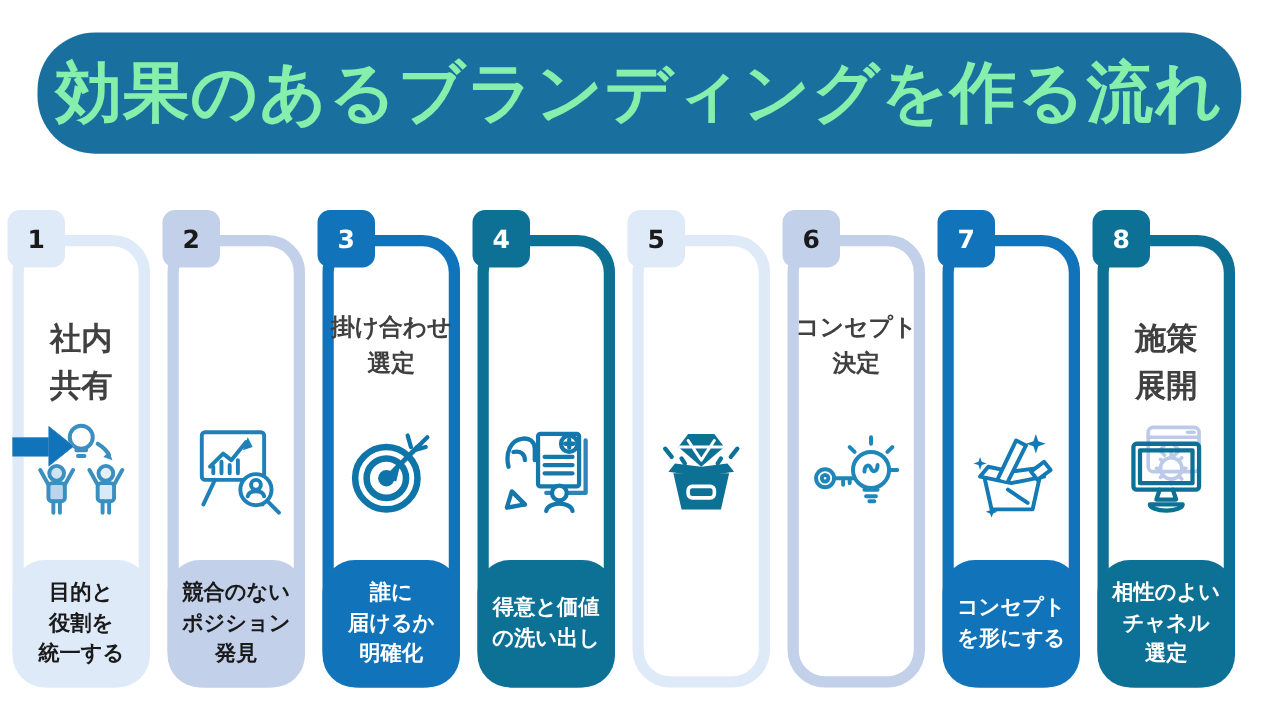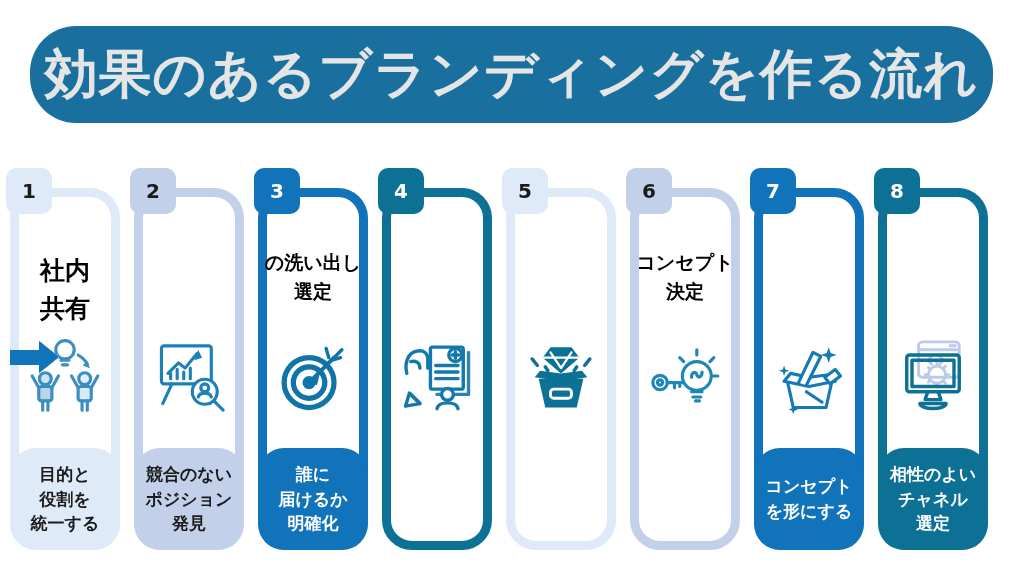--- a/index.html
+++ b/index.html
@@ -2,42 +2,42 @@
 <html><head>
 <meta charset="utf-8">
 <style>
   html,body{margin:0;padding:0;background:#fff;}
   .canvas{position:relative;width:1024px;height:576px;background:#ffffff;overflow:hidden;
           font-family:"DejaVu Sans","Liberation Sans",sans-serif;}
 
   
   .banner{position:absolute;left:30px;top:26px;width:963px;height:97px;
           background:#19709e;border-radius:46px;display:flex;align-items:center;justify-content:center;}
-  .banner .title{color:#e5e5e5;font-size:53px;font-weight:bold;letter-spacing:1px;white-space:nowrap;}
+  .banner .title{color:#86efac;font-size:53px;font-weight:bold;letter-spacing:1px;white-space:nowrap;}
 
   
   .flow{position:absolute;left:10px;top:168px;width:1004px;height:404px;}
   .step{position:absolute;top:0;width:110px;height:400px;}
   .step:nth-child(1){left:0;}   .step:nth-child(2){left:124px;}
   .step:nth-child(3){left:248px;}.step:nth-child(4){left:372px;}
   .step:nth-child(5){left:496px;}.step:nth-child(6){left:620px;}
   .step:nth-child(7){left:744px;}.step:nth-child(8){left:868px;}
 
   .tone-light{--c:#dfeaf8;--fg:#1a1a1a;}
   .tone-peri {--c:#c3d0e9;--fg:#1a1a1a;}
   .tone-mid  {--c:#1173b9;--fg:#ffffff;}
   .tone-dark {--c:#0d7095;--fg:#ffffff;}
 
   .frame{position:absolute;top:20px;left:0;right:0;bottom:18px;
          border:9px solid var(--c);border-radius:30px;background:#fff;z-index:1;}
   .badge{position:absolute;top:0;left:-4px;width:46px;height:46px;background:var(--c);
          border-radius:10px;display:flex;align-items:center;justify-content:center;
          color:var(--fg);font-size:20px;font-weight:bold;z-index:3;}
   .step-title{position:absolute;top:80px;left:1px;right:1px;z-index:2;text-align:center;
-         color:#000000;font-weight:bold;white-space:pre-line;font-size:19px;line-height:1.55;}
+         color:#404040;font-weight:bold;white-space:pre-line;font-size:19px;line-height:1.55;}
   .step-title.t-big{font-size:25px;line-height:1.5;top:84px;}
   .icon{position:absolute;top:166px;left:50%;transform:translateX(-50%);
         width:84px;height:84px;z-index:2;}
   .icon svg{width:84px;height:84px;}
   .descbox{position:absolute;left:0;right:0;bottom:18px;height:102px;background:var(--c);
          border-radius:26px;z-index:2;display:flex;align-items:center;justify-content:center;
          text-align:center;color:var(--fg);font-weight:bold;font-size:17px;line-height:1.45;
          white-space:pre-line;}
 
   
@@ -105,21 +105,21 @@
         </svg>
       </div>
       <div class="descbox">競合のない
 ポジション
 発見</div>
     </div>
 
     <div class="step tone-mid">
       <div class="frame"></div>
       <div class="badge">3</div>
-      <div class="step-title">の洗い出し
+      <div class="step-title">掛け合わせ
 選定</div>
       <div class="icon">
         <svg viewBox="0 0 64 64" fill="none" stroke="#0f74a8" stroke-linecap="round" stroke-linejoin="round">
           <circle cx="29" cy="37" r="19" stroke-width="4"></circle>
           <circle cx="29" cy="37" r="12" stroke-width="4"></circle>
           <circle cx="29" cy="37" r="5" fill="#0f74a8" stroke="none"></circle>
           <path d="M29 37L48 18" stroke-width="3"></path>
           <polygon points="29,37 37,31 35,39" fill="#0f74a8" stroke="none"></polygon>
           <path d="M46 20l7-2M44 18l-2-7M48 18l6-6" stroke-width="2.6"></path>
         </svg>
@@ -140,20 +140,22 @@
             <path d="M46 13.5v5M43.5 16h5"></path>
           <path d="M31 24h17M31 29h17M31 34h17"></path>
           <path d="M9 30c-2-8 1-16 8-17 5-1 8 2 8 6v7"></path>
           <path d="M12 21c4-1 7 1 7 5"></path>
           <path d="M8 55l3-10 8 8-11 2z" fill="#ffffff"></path>
             <path d="M12 46l7 7"></path>
           <circle cx="40" cy="46" r="4.5" fill="#ffffff"></circle>
           <path d="M32 57c1-6 15-6 16 0" fill="#ffffff"></path>
         </svg>
       </div>
+      <div class="descbox">得意と価値
+の洗い出し</div>
     </div>
 
     <div class="step tone-light">
       <div class="frame"></div>
       <div class="badge">5</div>
       <div class="icon">
         <svg viewBox="0 0 64 64" fill="none" stroke="#0d7095" stroke-width="2.6" stroke-linecap="round" stroke-linejoin="round">
           <polygon points="24,10 40,10 46,18 32,30 18,18" fill="#0d7095" stroke="none"></polygon>
           <path d="M24 14l8 12 8-12M19 18h26" stroke="#ffffff" stroke-width="1.8"></path>
           <path d="M14 24l-4-5M50 24l4-5M22 28l-2-3M42 28l2-3"></path>
@@ -197,20 +199,22 @@
           <path d="M20 54l1 2.5 2.5 1-2.5 1-1 2.5-1-2.5-2.5-1 2.5-1z" fill="#147ab5" stroke="none"></path>
         </svg>
       </div>
       <div class="descbox">コンセプト
 を形にする</div>
     </div>
 
     <div class="step tone-dark">
       <div class="frame"></div>
       <div class="badge">8</div>
+      <div class="step-title t-big">施策
+展開</div>
       <div class="icon">
         <svg viewBox="0 0 64 64" fill="none" stroke-linecap="round" stroke-linejoin="round">
           <g stroke="#bcc9e9" stroke-width="2.2">
             <rect x="21" y="6" width="31" height="27" rx="3" fill="#ffffff"></rect>
             <path d="M21 12h31M45 9h4"></path>
             <path d="M31 17l-3 3 3 3M37 17l3 3-3 3"></path>
             <circle cx="35" cy="31" r="6.5"></circle>
             <path d="M35 23.5v-2M35 40.5v-2M42 31h2M26 31h2M40 26l1.5-1.5M28.5 36.5L30 35M40 36l1.5 1.5M28.5 25.5L30 27"></path>
           </g>
           <g stroke="#0d7095" stroke-width="2.6">

